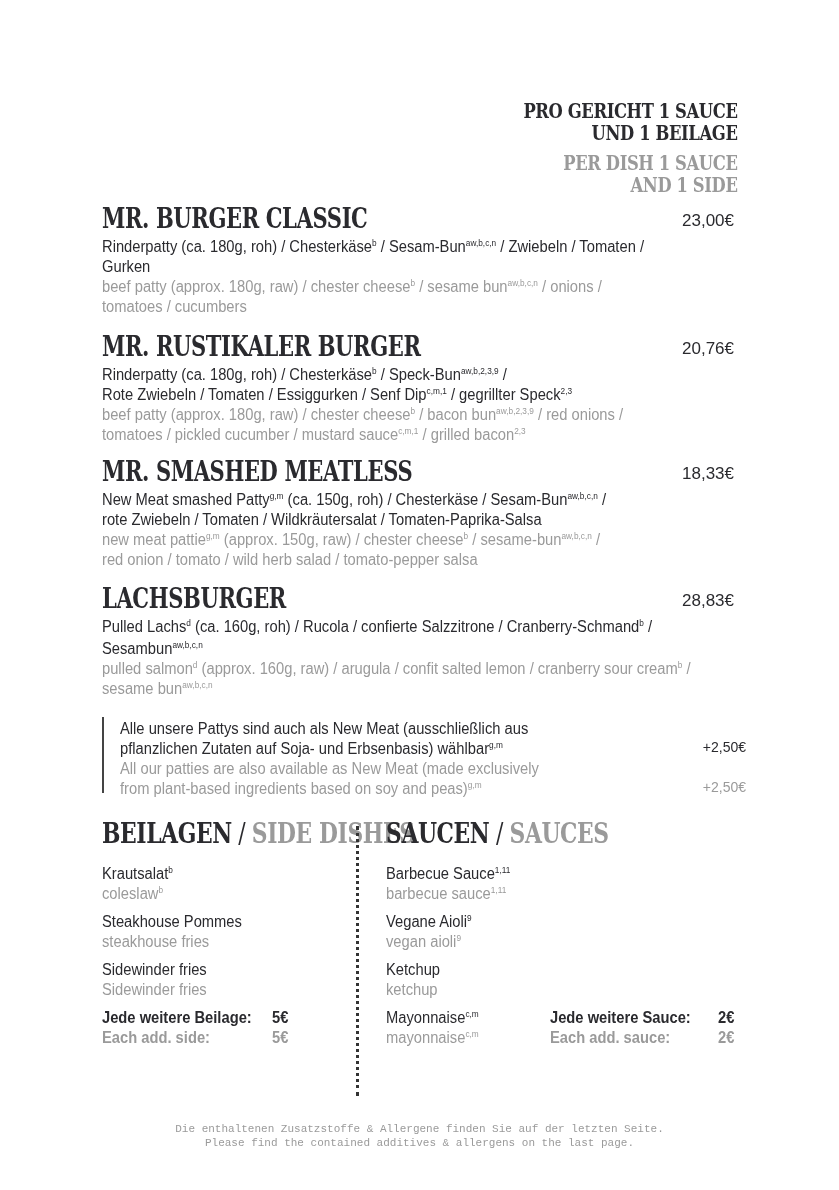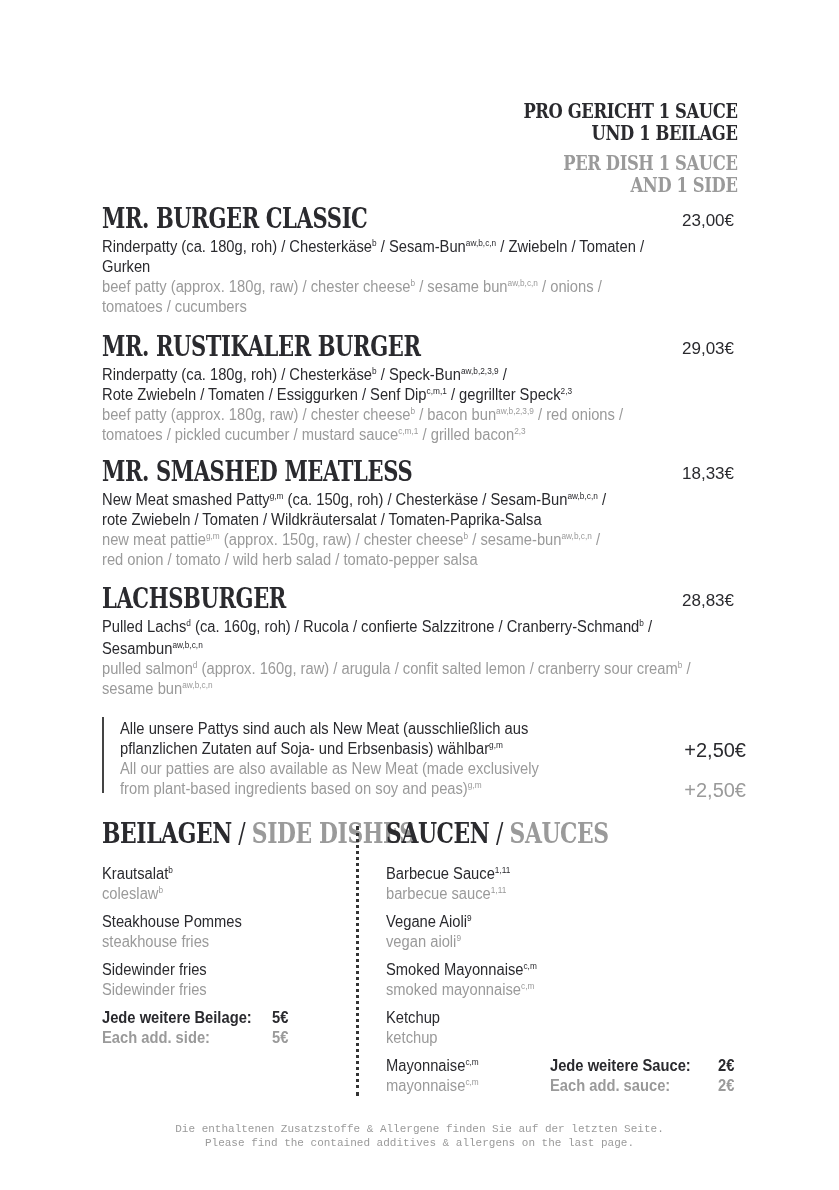--- a/index.html
+++ b/index.html
@@ -16,21 +16,21 @@
   sup { font-size: 9px; line-height: 0; vertical-align: 6px; }
 
   .rule-box { position: absolute; right: 102px; top: 100px; text-align: right; }
   .rule-line { font-size: 21px; line-height: 22px; }
 
   .dish { position: absolute; left: 102px; width: 636px; }
   .dish-title { font-size: 27px; line-height: 32px; }
   .dish-price { position: absolute; right: 4px; top: 6px; font-family: "Liberation Sans", sans-serif; font-size: 17px; color: #2a2a2e; margin-left: 28px; }
 
   .note { position: absolute; left: 102px; top: 717px; width: 636px; border-left: 2px solid #444; padding-left: 16px; height: 76px; }
-  .note .price { position: absolute; right: 10px; font-family: "Liberation Sans", sans-serif; font-size: 20px; }
+  .note .price { position: absolute; right: 10px; font-family: "Liberation Sans", sans-serif; font-size: 14px; }
 
   .section-title { font-size: 28px; line-height: 32px; }
   .col-left { position: absolute; left: 102px; top: 818px; width: 240px; }
   .col-right { position: absolute; left: 386px; top: 818px; width: 360px; }
   .divider { position: absolute; left: 356px; top: 826px; height: 270px; border-left: 3px dotted #333; }
   .item { margin-top: 8px; }
   .item:first-of-type { margin-top: 9px; }
   .items { margin-top: 14px; }
   .extra { font-family: "Liberation Sans", sans-serif; font-weight: bold; font-size: 16px; line-height: 20px; white-space: nowrap; transform: scaleX(0.92); transform-origin: left top; }
 
@@ -53,21 +53,21 @@
     <div class="dish-title display dark">Mr. Burger Classic</div>
     <div class="dish-price" style="top:8px">23,00€</div>
     <div class="txt de" style="margin-top:2px"><span>Rinderpatty (ca. 180g, roh) / Chesterkäse</span><sup>b</sup><span> / Sesam-Bun</span><sup>aw,b,c,n</sup><span> / Zwiebeln / Tomaten /</span></div>
     <div class="txt de">Gurken</div>
     <div class="txt en"><span>beef patty (approx. 180g, raw) / chester cheese</span><sup>b</sup><span> / sesame bun</span><sup>aw,b,c,n</sup><span> / onions /</span></div>
     <div class="txt en">tomatoes / cucumbers</div>
   </div>
 
   <div class="dish" style="top:331px">
     <div class="dish-title display dark">Mr. Rustikaler Burger</div>
-    <div class="dish-price" style="top:8px">29,03€</div>
+    <div class="dish-price" style="top:8px">20,76€</div>
     <div class="txt de" style="margin-top:2px"><span>Rinderpatty (ca. 180g, roh) / Chesterkäse</span><sup>b</sup><span> / Speck-Bun</span><sup>aw,b,2,3,9</sup><span> /</span></div>
     <div class="txt de"><span>Rote Zwiebeln / Tomaten / Essiggurken / Senf Dip</span><sup>c,m,1</sup><span> / gegrillter Speck</span><sup>2,3</sup></div>
     <div class="txt en"><span>beef patty (approx. 180g, raw) / chester cheese</span><sup>b</sup><span> / bacon bun</span><sup>aw,b,2,3,9</sup><span> / red onions /</span></div>
     <div class="txt en"><span>tomatoes / pickled cucumber / mustard sauce</span><sup>c,m,1</sup><span> / grilled bacon</span><sup>2,3</sup></div>
   </div>
 
   <div class="dish" style="top:456px">
     <div class="dish-title display dark">Mr. Smashed Meatless</div>
     <div class="dish-price" style="top:8px">18,33€</div>
     <div class="txt de" style="margin-top:2px"><span>New Meat smashed Patty</span><sup>g,m</sup><span> (ca. 150g, roh) / Chesterkäse / Sesam-Bun</span><sup>aw,b,c,n</sup><span> /</span></div>
@@ -125,24 +125,20 @@
     <div class="items">
       <div class="item">
         <div class="txt de"><span>Barbecue Sauce</span><sup>1,11</sup></div>
         <div class="txt en"><span>barbecue sauce</span><sup>1,11</sup></div>
       </div>
       <div class="item">
         <div class="txt de"><span>Vegane Aioli</span><sup>9</sup></div>
         <div class="txt en"><span>vegan aioli</span><sup>9</sup></div>
       </div>
       <div class="item">
-        <div class="txt de"><span>Smoked Mayonnaise</span><sup>c,m</sup></div>
-        <div class="txt en"><span>smoked mayonnaise</span><sup>c,m</sup></div>
-      </div>
-      <div class="item">
         <div class="txt de">Ketchup</div>
         <div class="txt en">ketchup</div>
       </div>
       <div class="item" style="position:relative">
         <div class="txt de"><span>Mayonnaise</span><sup>c,m</sup></div>
         <div class="txt en"><span>mayonnaise</span><sup>c,m</sup></div>
         <div style="position:absolute;left:164px;top:0;width:190px">
           <div class="extra de">Jede weitere Sauce:</div>
           <div class="extra en">Each add. sauce:</div>
           <div class="extra de" style="position:absolute;left:168px;top:0">2€</div>

